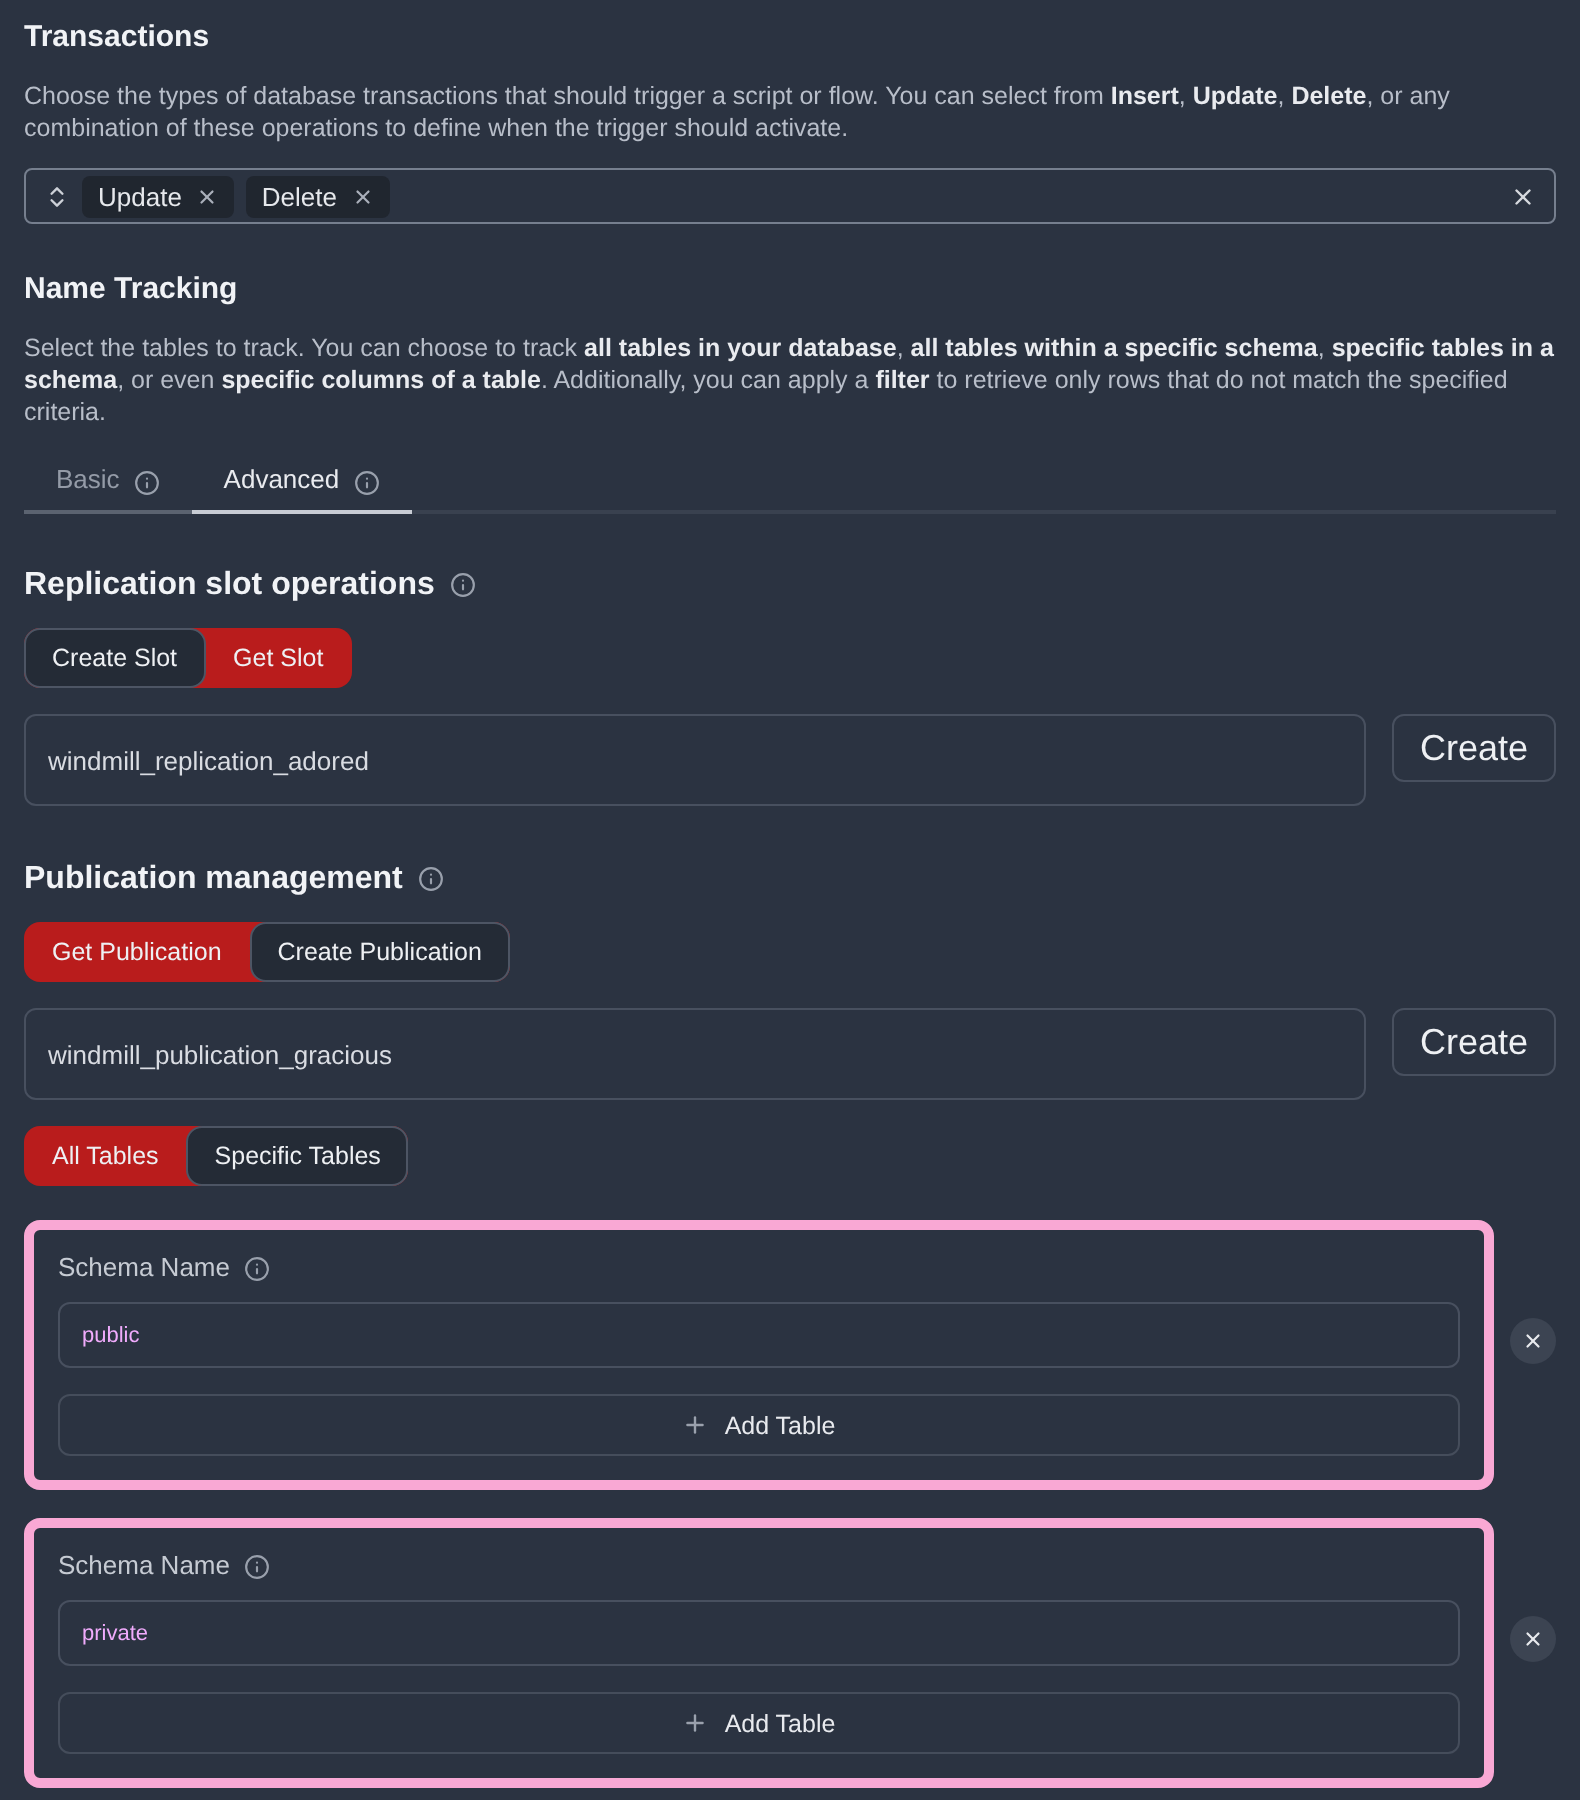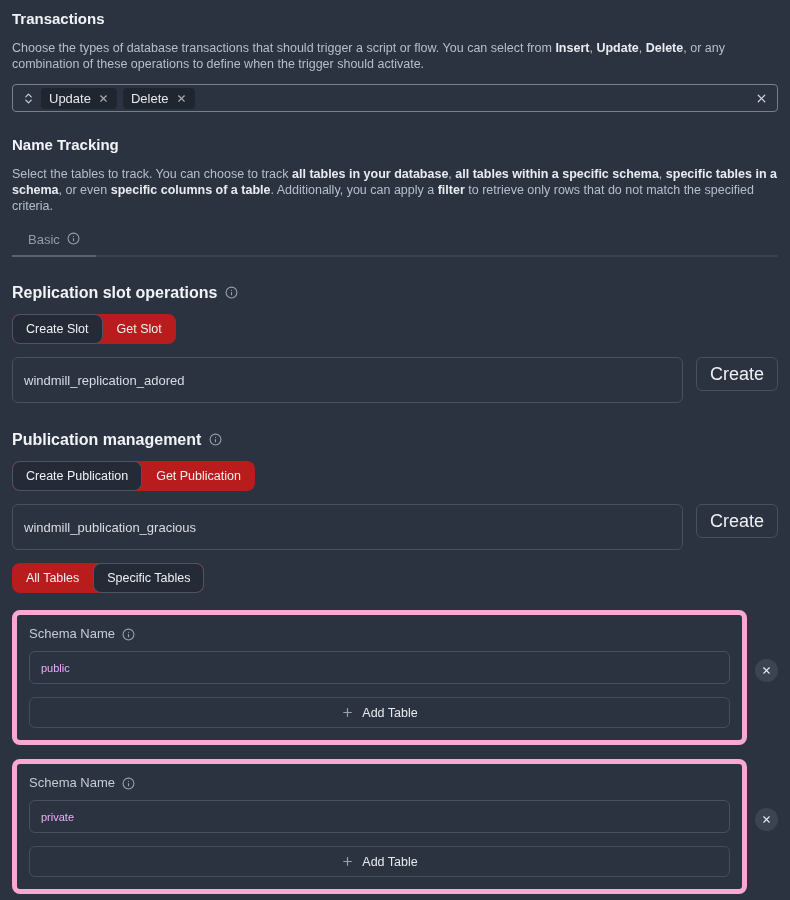--- a/index.html
+++ b/index.html
@@ -39,21 +39,21 @@
     background: #20262f; border-radius: 4px;
     padding: 2px 8px; font-size: 13px; color: #e6e8ec; line-height: 17px;
   }
   .tag .x { color: #aab0bb; cursor: pointer; }
   .ms-spacer { flex: 1; }
   .ms-clear { color: #d6d9de; cursor: pointer; }
 
   
   .tabs { display: flex; border-bottom: 2px solid #39414f; margin-bottom: 26px; }
   .tab {
-    display: flex; align-items: flex-start; gap: 7px;
+    display: flex; align-items: flex-end; gap: 7px;
     padding: 6px 16px 7px; font-size: 13px; line-height: 16px;
     margin-bottom: -2px; border-bottom: 2px solid transparent;
     cursor: pointer; background: none; border-top: 0; border-left: 0; border-right: 0;
     font-family: inherit;
   }
   .tab.inactive { color: #949ba7; border-bottom-color: #5b6370; }
   .tab.active   { color: #e9ebef; border-bottom-color: #c8ccd4; }
 
   
   .toggle-group {
@@ -175,20 +175,30 @@
   <button class="tab inactive">
     <span>Basic</span>
     <span class="icon info">
       <svg width="13" height="13" viewBox="0 0 24 24" fill="none" stroke="currentColor" stroke-width="2" stroke-linecap="round">
           <circle cx="12" cy="12" r="10"></circle>
           <path d="M12 16v-4"></path>
           <path d="M12 8h.01"></path>
         </svg>
     </span>
   </button>
+  <button class="tab active">
+    <span>Advanced</span>
+    <span class="icon info">
+      <svg width="13" height="13" viewBox="0 0 24 24" fill="none" stroke="currentColor" stroke-width="2" stroke-linecap="round">
+          <circle cx="12" cy="12" r="10"></circle>
+          <path d="M12 16v-4"></path>
+          <path d="M12 8h.01"></path>
+        </svg>
+    </span>
+  </button>
 </div>
 
 
 <h3 class="h-section">
   <span>Replication slot operations</span>
   <span class="icon info">
     <svg width="13" height="13" viewBox="0 0 24 24" fill="none" stroke="currentColor" stroke-width="2" stroke-linecap="round">
         <circle cx="12" cy="12" r="10"></circle>
         <path d="M12 16v-4"></path>
         <path d="M12 8h.01"></path>
@@ -212,22 +222,22 @@
   <span class="icon info">
     <svg width="13" height="13" viewBox="0 0 24 24" fill="none" stroke="currentColor" stroke-width="2" stroke-linecap="round">
         <circle cx="12" cy="12" r="10"></circle>
         <path d="M12 16v-4"></path>
         <path d="M12 8h.01"></path>
       </svg>
   </span>
 </h3>
 
 <div class="toggle-group">
+  <button class="toggle-seg">Get Publication</button>
   <button class="toggle-seg selected">Create Publication</button>
-  <button class="toggle-seg">Get Publication</button>
 </div>
 
 <div class="input-row" style="margin-bottom:13px">
   <input class="text-input" type="text" value="windmill_publication_gracious" style="">
   <button class="btn-outline">Create</button>
 </div>
 
 <div class="toggle-group scope">
   <button class="toggle-seg">All Tables</button>
   <button class="toggle-seg selected">Specific Tables</button>

